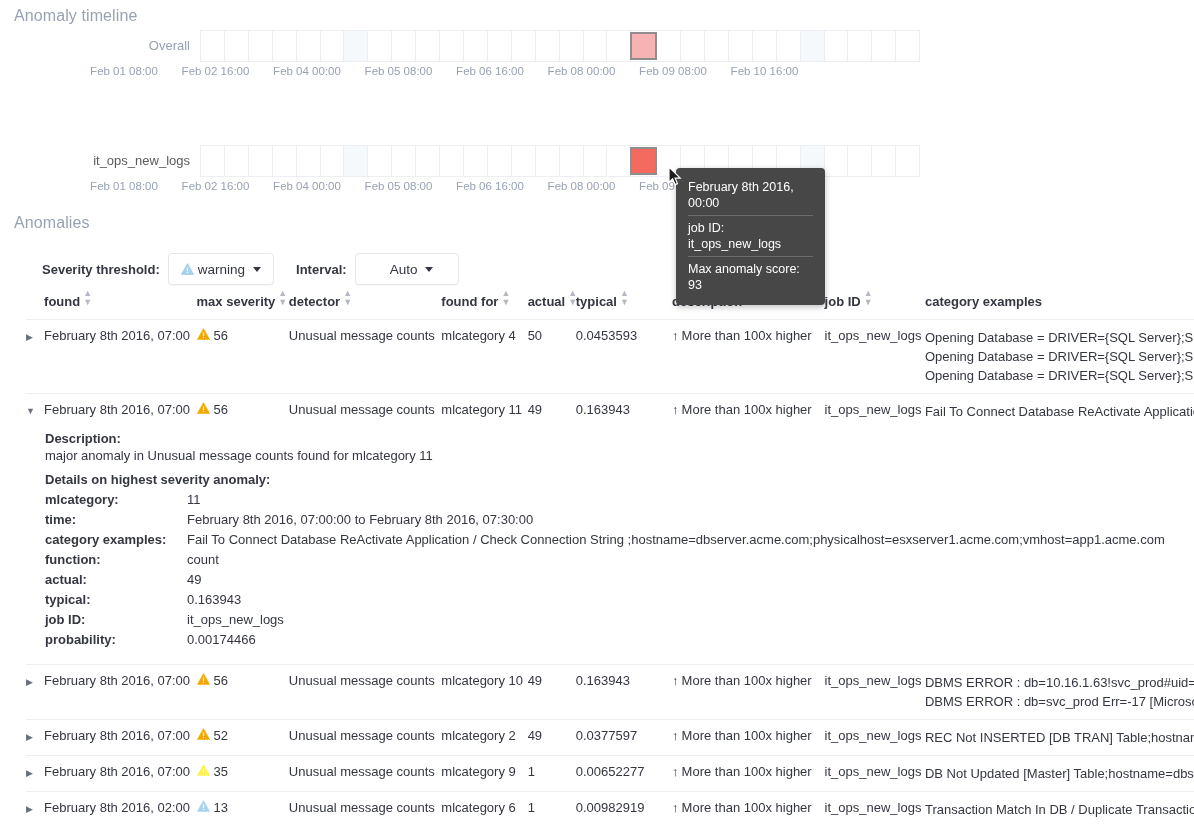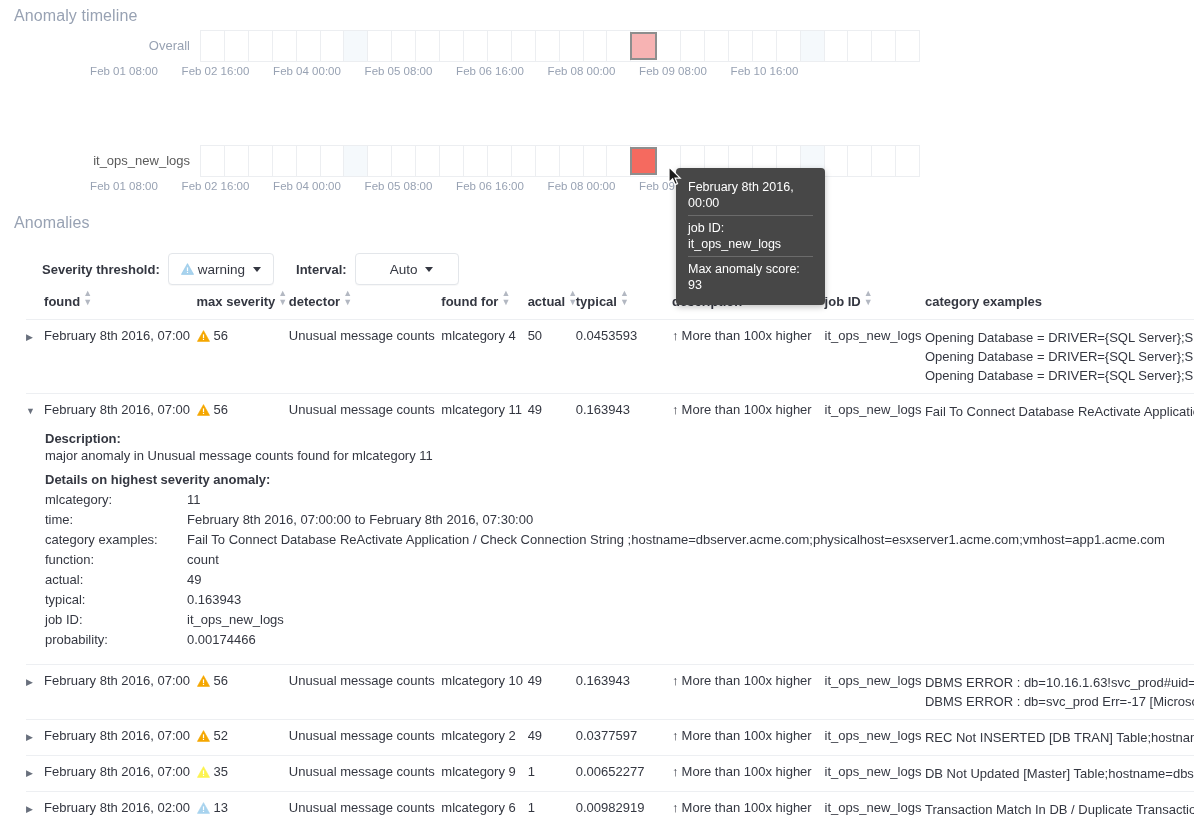--- a/index.html
+++ b/index.html
@@ -186,21 +186,21 @@
   }
   .col-time      { width: 152px; }
   .col-sev       { width: 92px; }
   .col-detector  { width: 152px; }
   .col-foundfor  { width: 86px; }
   .col-actual    { width: 48px; }
   .col-typical   { width: 96px; }
   .col-desc      { width: 152px; }
   .col-jobid     { width: 100px; }
   .col-cat       { width: 300px; }
-  .sev-cell { display: flex; align-items: center; }
+  .sev-cell { display: flex; }
   .cat-lines { line-height: 19px; }
   .cat-lines div { overflow: hidden; text-overflow: clip; }
   .arrow-up {
     font-size: 13px;
     color: #343741;
     margin-right: 3px;
   }
 
   
   .detail-row td {
@@ -214,21 +214,21 @@
     font-size: 13px;
     color: #343741;
   }
   .detail .d-head {
     font-weight: bold;
     margin-bottom: 2px;
   }
   .detail .d-text { margin-bottom: 9px; }
   .detail .d-head2 { font-weight: bold; margin-bottom: 3px; }
   .kv { display: flex; line-height: 20px; }
-  .kv .k { width: 142px; color: #343741; flex: none; }
+  .kv .k { width: 142px; color: #343741; flex: none; font-weight: bold; }
   .kv .v { color: #343741; }
 
   
   #chart-tooltip {
     position: absolute;
     left: 676px; top: 168px;
     background: #474747;
     color: #ffffff;
     border-radius: 4px;
     padding: 7px 12px 8px 12px;

